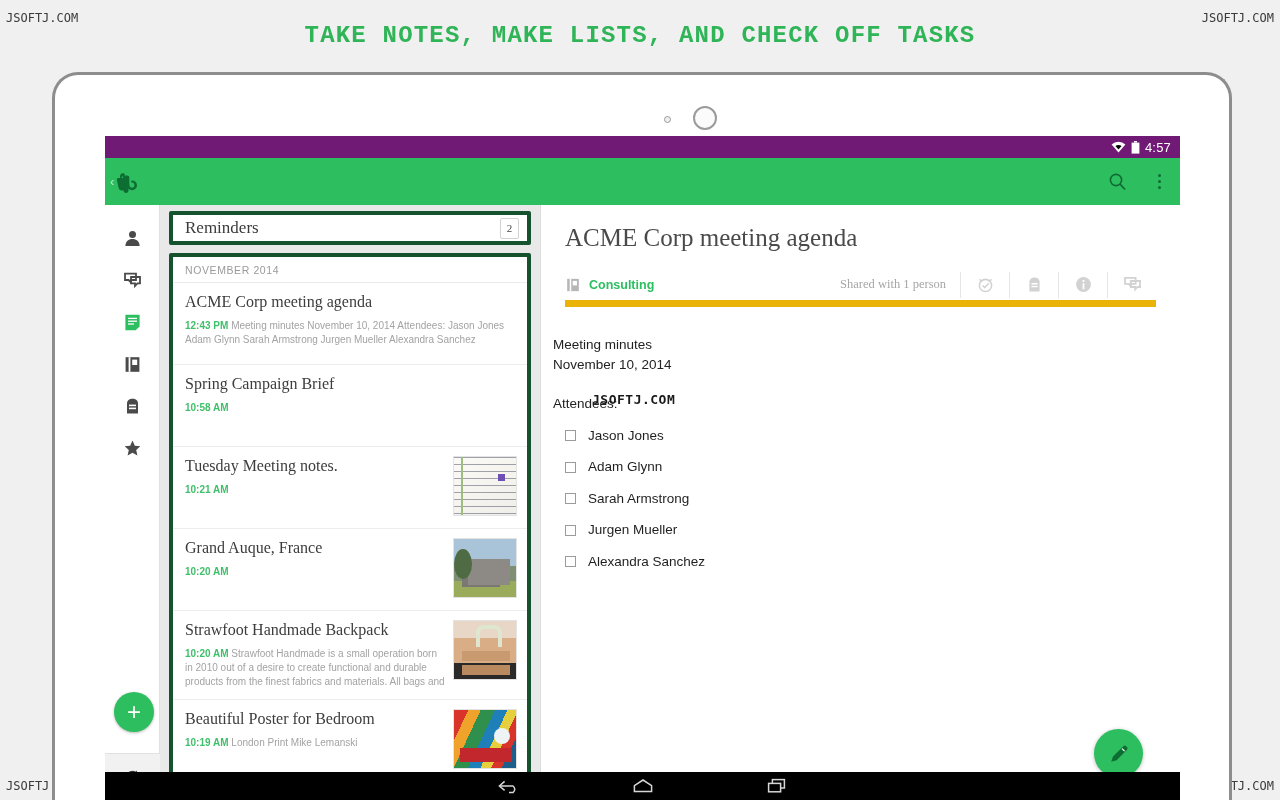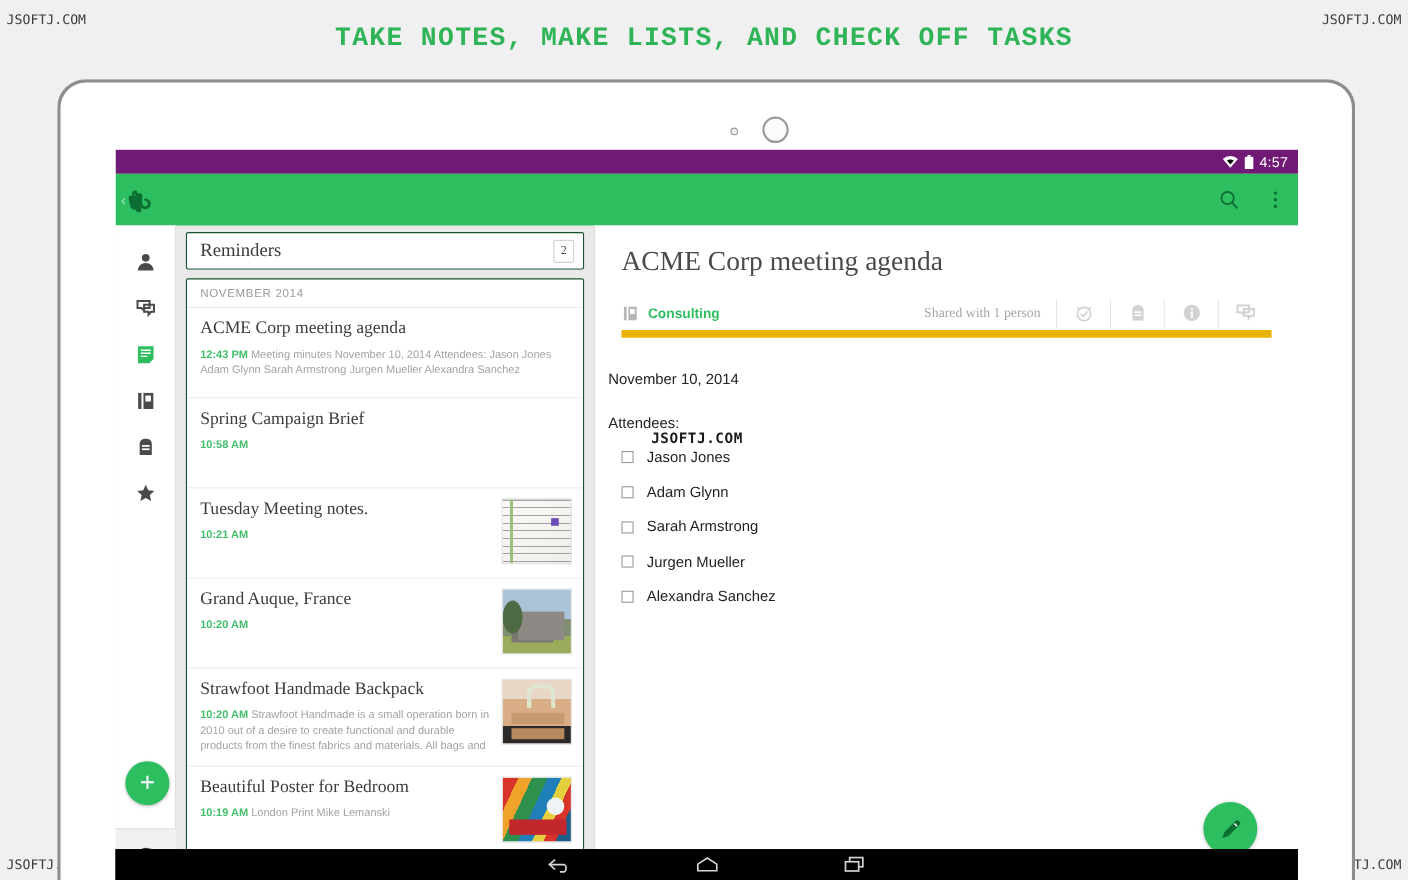--- a/index.html
+++ b/index.html
@@ -120,21 +120,21 @@
     border-top: 1px solid #e2e2e2;
     display: flex; align-items: center; justify-content: center;
   }
 
   
   .listcol {
     width: 380px; background: #e9e9e9;
     padding: 6px 9px 0 9px; overflow: hidden;
   }
   .card {
-    background: #ffffff; border: 1px solid #14532d;
+    background: #ffffff; border: 4px solid #14532d;
     border-radius: 2px;
   }
   .reminders {
     height: 34px; display: flex; align-items: center;
     padding: 0 8px 0 12px; margin-bottom: 8px;
   }
   .reminders .lbl {
     flex: 1; font-family: "Liberation Serif", serif;
     font-size: 17px; color: #3b3b3b;
   }
@@ -531,20 +531,21 @@
           </span>
           <span class="tb-ico">
             <svg width="19" height="19" viewBox="0 0 19 19">
               <path d="M2 2.8 H12.6 V8.8 H7.8 L7.8 11 L5.6 8.8 H2 Z" fill="none" stroke="#d2d2d2" stroke-width="1.8"></path>
               <path d="M7.8 6 H17 V12 H14.4 L12.2 14.4 V12 H7.8 Z" fill="none" stroke="#d2d2d2" stroke-width="1.8"></path>
             </svg>
           </span>
         </div>
 
         <div class="note-body">
+          <div class="body-line">Meeting minutes</div>
           <div class="body-line">November 10, 2014</div>
           <div class="body-line attendees-lbl">Attendees:</div>
 
           <div class="check-row">
             <span class="cbox"></span>
             <span class="cname">Jason Jones</span>
           </div>
           <div class="check-row">
             <span class="cbox"></span>
             <span class="cname">Adam Glynn</span>

